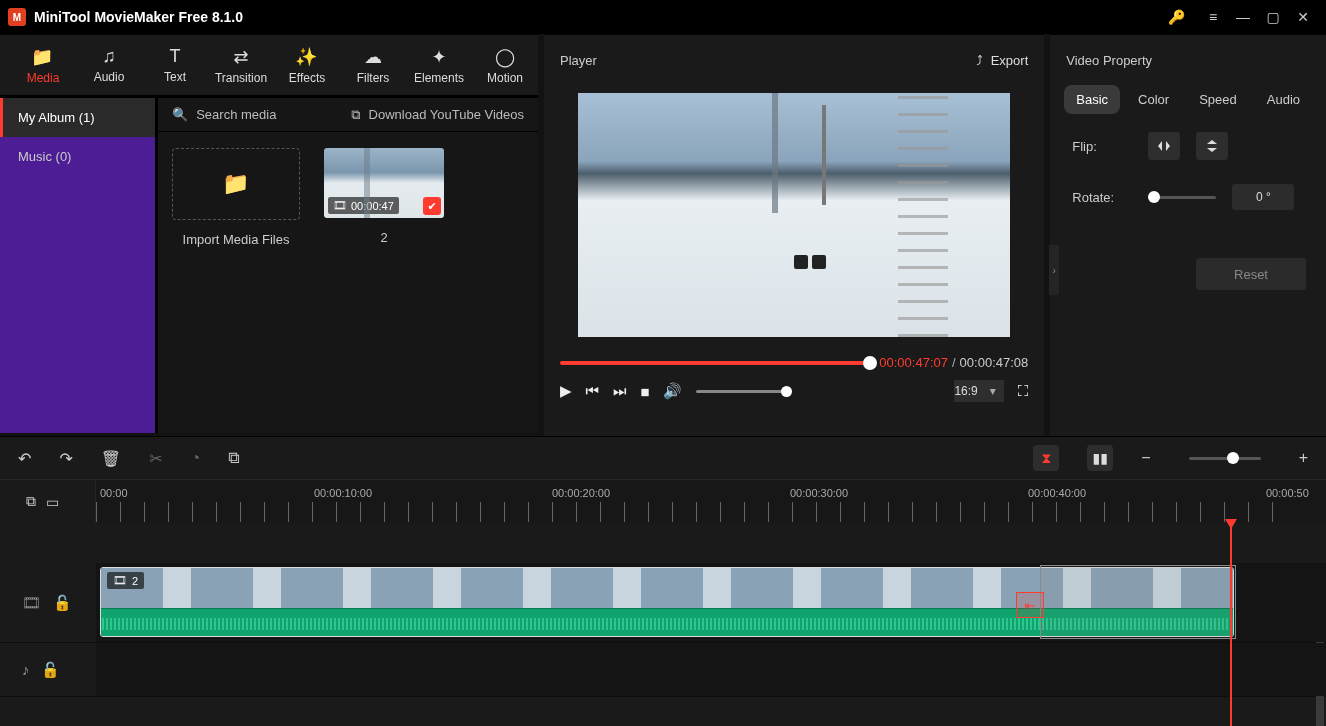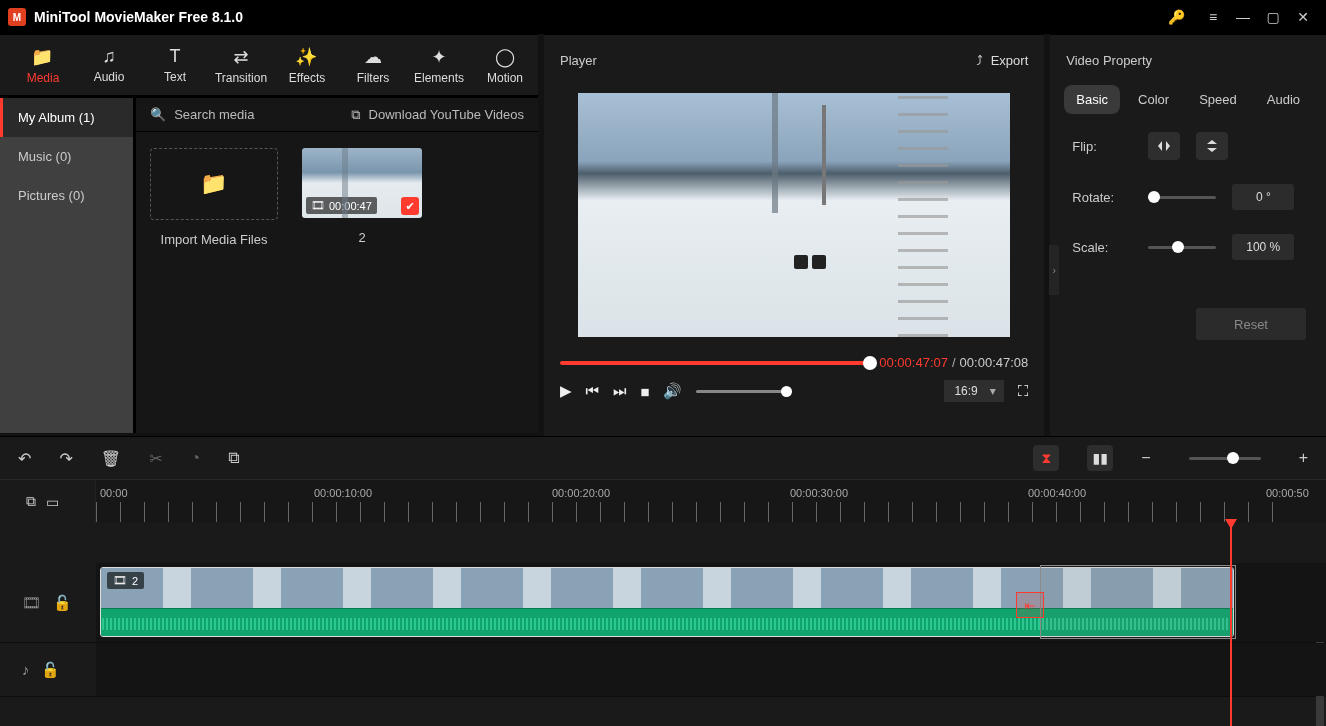--- a/index.html
+++ b/index.html
@@ -59,22 +59,22 @@
     text-align:center;
     color:#ddd;
     cursor:pointer;
     font-size:12px;
   }
   .tab-strip .tab .ic { display:block; font-size:18px; margin-bottom:3px;}
   .tab-strip .tab.active { color:#ff3b30;}
   
   .lib-row { display:flex; height:335px; }
   .lib-side {
-    width: 136px;
-    background:#404040;
+    width: 158px;
+    background:#4c1d95;
     border-right:3px solid #000;
   }
   .lib-side .item {
     padding:12px 18px;
     font-size:13px;
     color:#ccc;
     cursor:pointer;
   }
   .lib-side .item.active {
     background:#2a2a2a;
@@ -205,21 +205,21 @@
   .pc-btn { color:#eee; font-size:15px; cursor:pointer;}
   .vol-slider {
     width:96px; height:3px; background:#888; border-radius:2px; position:relative;
   }
   .vol-slider .knob {
     position:absolute; right:0; top:-4px; width:11px; height:11px;
     background:#fff; border-radius:50%;
   }
   .player-ctrls .spacer { flex:1;}
   .aspect-sel {
-    background:#2e2e2e; color:#ddd; padding:4px 26px 4px 10px;
+    background:#2e2e2e; color:#ddd; padding:4px 26px 4px 0;
     border-radius:0; font-size:12px; position:relative; cursor:pointer;
   }
   .aspect-sel::after { content:"▾"; position:absolute; right:8px; color:#aaa;}
   
   .props-panel {
     flex:1;
     background:#1a1a1a;
     border-top:1px solid #000;
     display:flex; flex-direction:column;
     padding:0;
@@ -407,21 +407,20 @@
       <div class="tab"><span class="ic">⇄</span><span>Transition</span></div>
       <div class="tab"><span class="ic">✨</span><span>Effects</span></div>
       <div class="tab"><span class="ic">☁</span><span>Filters</span></div>
       <div class="tab"><span class="ic">✦</span><span>Elements</span></div>
       <div class="tab"><span class="ic">◯</span><span>Motion</span></div>
     </div>
     <div class="lib-row">
       <div class="lib-side">
         <div class="item active">My Album (1)</div>
         <div class="item">Music (0)</div>
-        <div class="item">Pictures (0)</div>
       </div>
       <div class="lib-body">
         <div class="lib-top">
           <div class="search-wrap">
             <span>🔍</span>
             <span>Search media</span>
           </div>
           <div class="dl-wrap">
             <span>⧉</span>
             <span>Download YouTube Videos</span>
@@ -512,27 +511,20 @@
             </svg>
         </div>
       </div>
       <div class="prop-row">
         <span class="label">Rotate:</span>
         <div class="pslider">
             <div class="knob"></div>
           </div>
         <div class="pbox">0 °</div>
       </div>
-      <div class="prop-row">
-        <span class="label">Scale:</span>
-        <div class="pslider half">
-            <div class="knob"></div>
-          </div>
-        <div class="pbox">100 %</div>
-      </div>
     </div>
     <div class="reset-btn">Reset</div>
   </div>
 </div>
 
 <div class="timeline-area">
   <div class="tl-tools">
     <span class="tl-tool">↶</span>
     <span class="tl-tool">↷</span>
     <span class="tl-tool">🗑</span>

